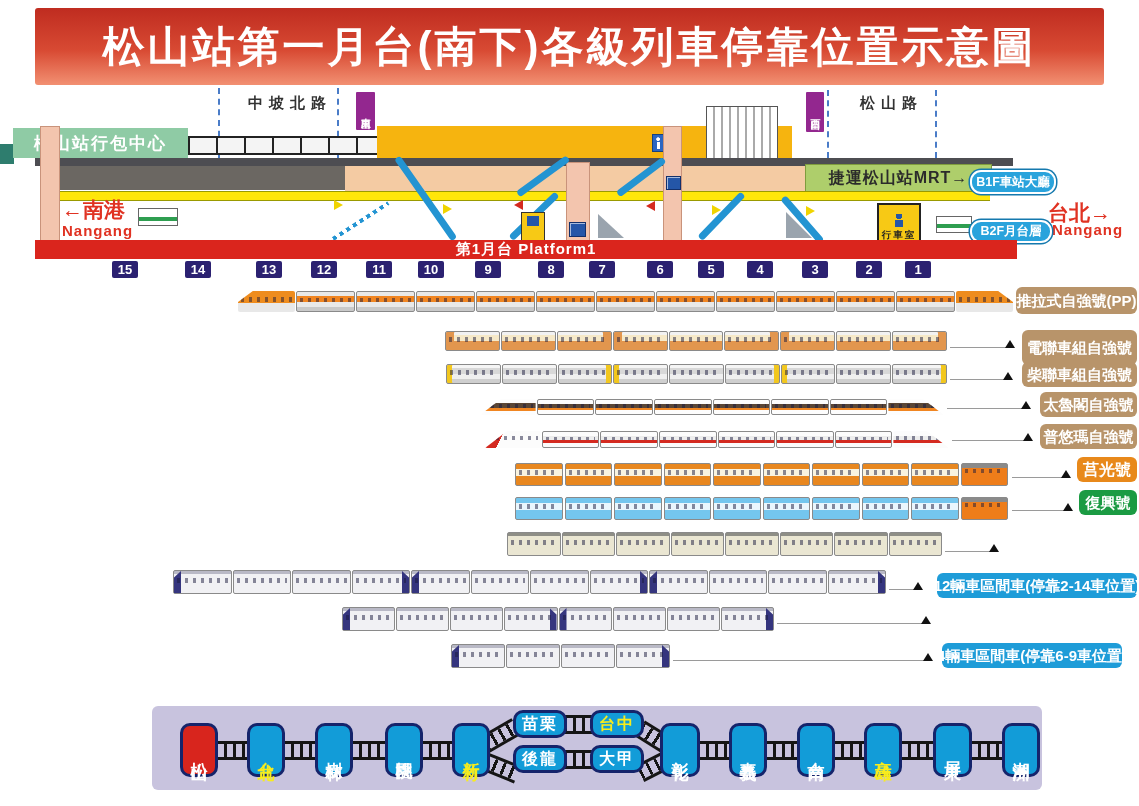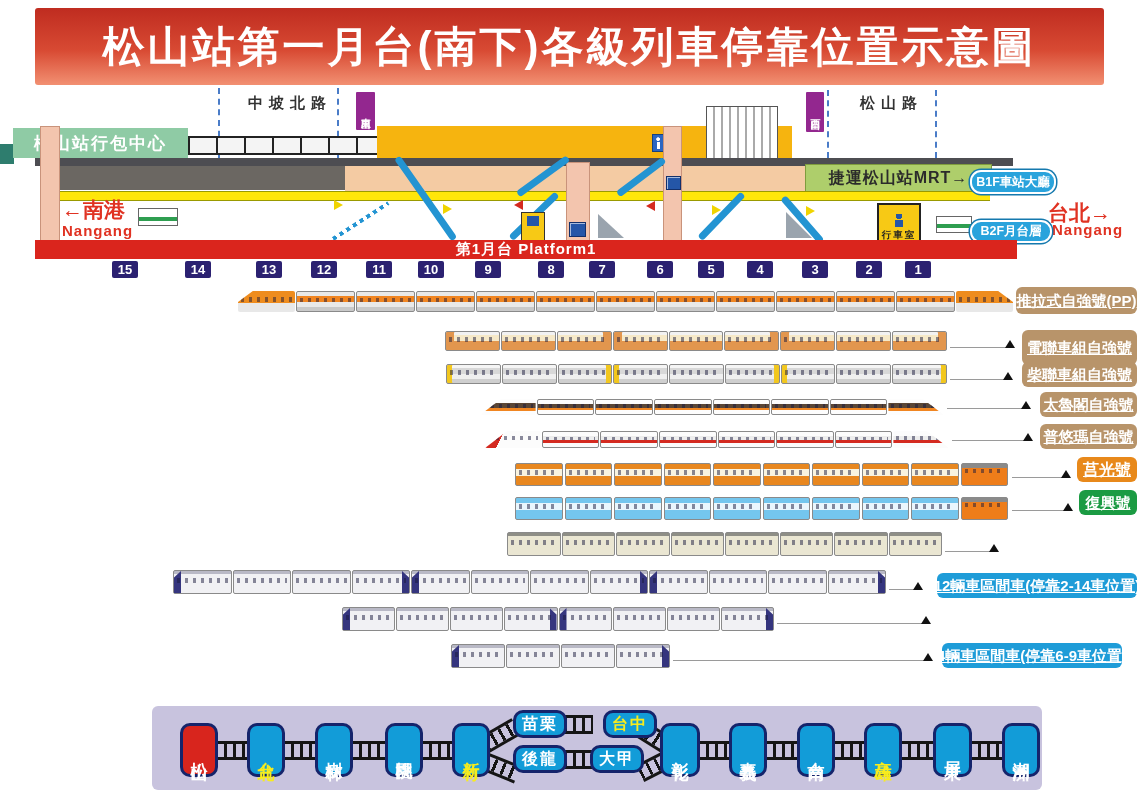--- a/index.html
+++ b/index.html
@@ -89,21 +89,21 @@
   .car.loco-orange::after{top:26%;height:18%;}
   .car-localfast{background:linear-gradient(180deg,#8e8e86 0 12%,#eae6d2 12%);}
   .car-local{background:linear-gradient(180deg,#b9b9c6 0 12%,#f1f1f4 12%);}
   .car .wedgeL,.car .wedgeR{position:absolute;top:0;bottom:0;width:7px;background:#35357e;}
   .car .wedgeL{left:0;clip-path:polygon(0 30%,100% 0,100% 100%,0 100%);}
   .car .wedgeR{right:0;clip-path:polygon(0 0,100% 30%,100% 100%,0 100%);}
   .leader{height:1px;background:#9a9a9a;}
   .tri{width:0;height:0;border-left:5px solid transparent;border-right:5px solid transparent;
        border-bottom:8px solid #111;}
   .tbadge{color:#fff;font-weight:bold;border-radius:6px;display:flex;flex-direction:column;
-          align-items:center;justify-content:center;text-align:center;line-height:1.2;white-space:nowrap;text-decoration:underline;}
+          align-items:center;justify-content:center;text-align:center;line-height:1.2;white-space:nowrap;}
   .badge-tan{background:#b8946a;font-size:15px;}
   .badge-orange{background:#e8891b;font-size:16px;}
   .badge-green{background:#1b9b43;font-size:15px;}
   .badge-blue{background:#1e9cd8;font-size:15px;}
   
   #routebox{background:#c8c3de;border-radius:6px;}
   .track{height:13px;border-top:3px solid #151515;border-bottom:3px solid #151515;
          background:repeating-linear-gradient(90deg,#151515 0 3px,transparent 3px 9px);
          transform-origin:left center;z-index:1;}
   .station{border:3px solid #15246b;border-radius:10px;display:flex;align-items:center;
@@ -410,21 +410,21 @@
     <div class="abs track" style="left: 485px; top: 735px; width: 36px; transform: rotate(-30deg);"></div>
     <div class="abs track" style="left: 485px; top: 752px; width: 35px; transform: rotate(22deg);"></div>
     <div class="abs track" style="left: 640px; top: 719px; width: 38px; transform: rotate(32deg);"></div>
     <div class="abs track" style="left: 640px; top: 764px; width: 37px; transform: rotate(-27deg);"></div>
     <div class="abs station st-red st-v tx-white" style="left: 180px; top: 723px; width: 38px; height: 54px;">松山</div>
     <div class="abs station st-blue st-v tx-yellow" style="left: 247px; top: 723px; width: 38px; height: 54px;">台北</div>
     <div class="abs station st-blue st-v tx-white" style="left: 315px; top: 723px; width: 38px; height: 54px;">樹林</div>
     <div class="abs station st-blue st-v tx-white" style="left: 385px; top: 723px; width: 38px; height: 54px;">桃園</div>
     <div class="abs station st-blue st-v tx-yellow" style="left: 452px; top: 723px; width: 38px; height: 54px;">新竹</div>
     <div class="abs station st-blue st-h tx-white" style="left: 513px; top: 710px; width: 54px; height: 28px;">苗栗</div>
-    <div class="abs station st-blue st-h tx-yellow" style="left: 590px; top: 710px; width: 54px; height: 28px; margin-left: 13px;">台中</div>
+    <div class="abs station st-blue st-h tx-yellow" style="left: 590px; top: 710px; width: 54px; height: 28px;">台中</div>
     <div class="abs station st-blue st-h tx-white" style="left: 513px; top: 745px; width: 54px; height: 28px;">後龍</div>
     <div class="abs station st-blue st-h tx-white" style="left: 590px; top: 745px; width: 54px; height: 28px;">大甲</div>
     <div class="abs station st-blue st-v tx-white" style="left: 660px; top: 723px; width: 40px; height: 54px;">彰化</div>
     <div class="abs station st-blue st-v tx-white" style="left: 729px; top: 723px; width: 38px; height: 54px;">嘉義</div>
     <div class="abs station st-blue st-v tx-white" style="left: 797px; top: 723px; width: 38px; height: 54px;">台南</div>
     <div class="abs station st-blue st-v tx-yellow" style="left: 864px; top: 723px; width: 38px; height: 54px;">高雄</div>
     <div class="abs station st-blue st-v tx-white" style="left: 933px; top: 723px; width: 39px; height: 54px;">屏東</div>
     <div class="abs station st-blue st-v tx-white" style="left: 1002px; top: 723px; width: 38px; height: 54px;">潮洲</div>
   </div>
 

